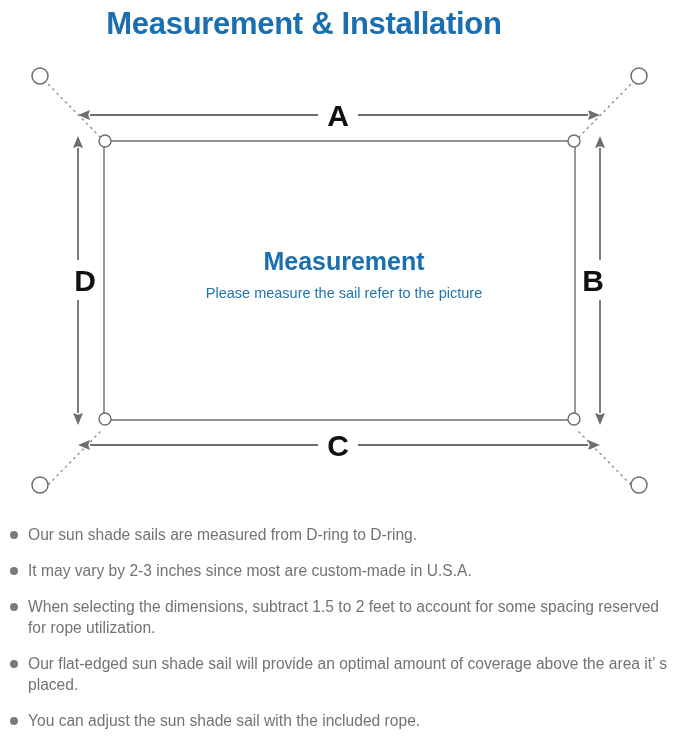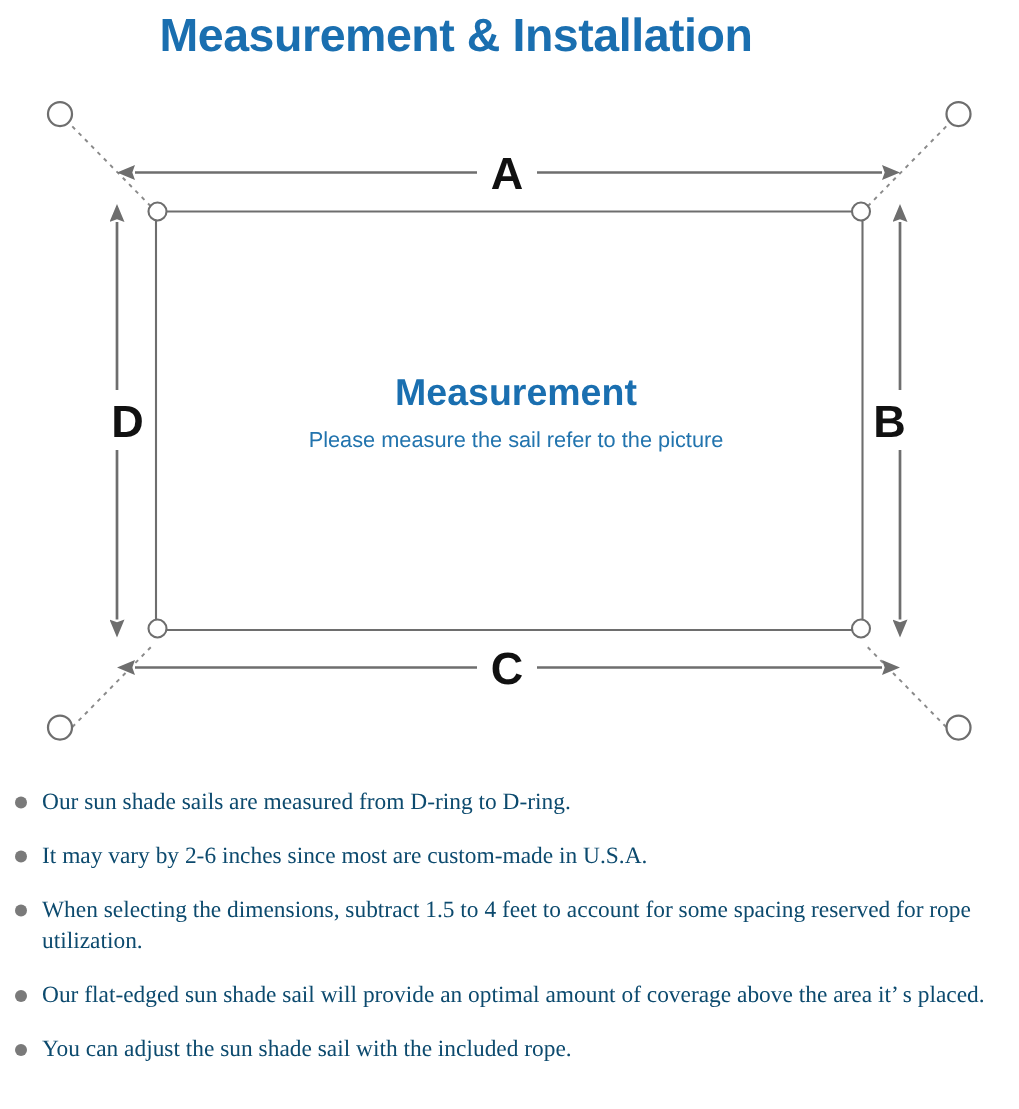--- a/index.html
+++ b/index.html
@@ -30,25 +30,24 @@
     font-weight:normal;font-size:14.5px;fill:#2274ae;
   }
   #notes-list{
     position:absolute;left:0;top:524px;width:679px;
     padding:0;margin:0;list-style:none;
   }
   .note-item{
     position:relative;
     padding-left:28px;
     margin-bottom:15px;
-    color:#0c4a6e;
+    color:#737373;
     font-size:15.6px;
     line-height:21px;
     padding-right:0;
-    font-family:Liberation Serif, serif;
   }
   .note-bullet{
     position:absolute;left:10px;top:7px;
     width:8px;height:8px;border-radius:50%;
     background:#7a7a7a;
   }
 </style>
 </head>
 <body>
 
@@ -112,17 +111,17 @@
     </g>
     <text class="dim-label" x="593" y="243" text-anchor="middle">B</text>
 
     <text class="center-title" x="344" y="222" text-anchor="middle">Measurement</text>
     <text class="center-sub" x="344" y="250" text-anchor="middle">Please measure the sail refer to the picture</text>
   </svg>
 </div>
 
 <ul id="notes-list">
     <li class="note-item"><span class="note-bullet"></span><span>Our sun shade sails are measured from D-ring to D-ring.</span></li>
-    <li class="note-item"><span class="note-bullet"></span><span>It may vary by 2-6 inches since most are custom-made in U.S.A.</span></li>
-    <li class="note-item"><span class="note-bullet"></span><span>When selecting the dimensions, subtract 1.5 to 4 feet to account for some spacing reserved for rope utilization.</span></li>
+    <li class="note-item"><span class="note-bullet"></span><span>It may vary by 2-3 inches since most are custom-made in U.S.A.</span></li>
+    <li class="note-item"><span class="note-bullet"></span><span>When selecting the dimensions, subtract 1.5 to 2 feet to account for some spacing reserved for rope utilization.</span></li>
     <li class="note-item"><span class="note-bullet"></span><span>Our flat-edged sun shade sail will provide an optimal amount of coverage above the area it’ s placed.</span></li>
     <li class="note-item"><span class="note-bullet"></span><span>You can adjust the sun shade sail with the included rope.</span></li>
   </ul>
 
 </body></html>

